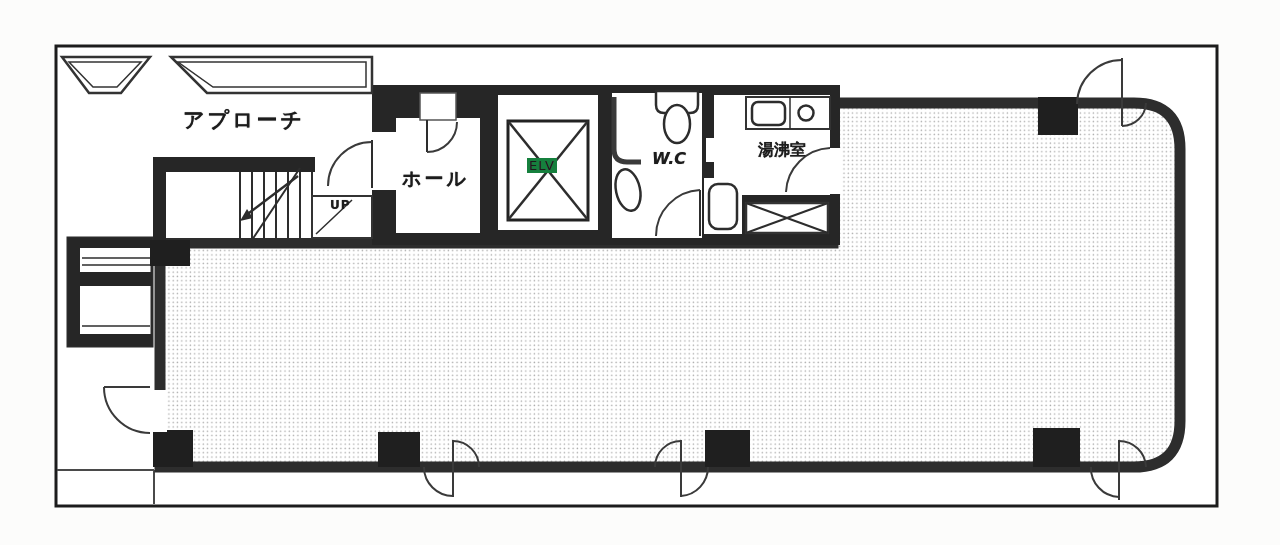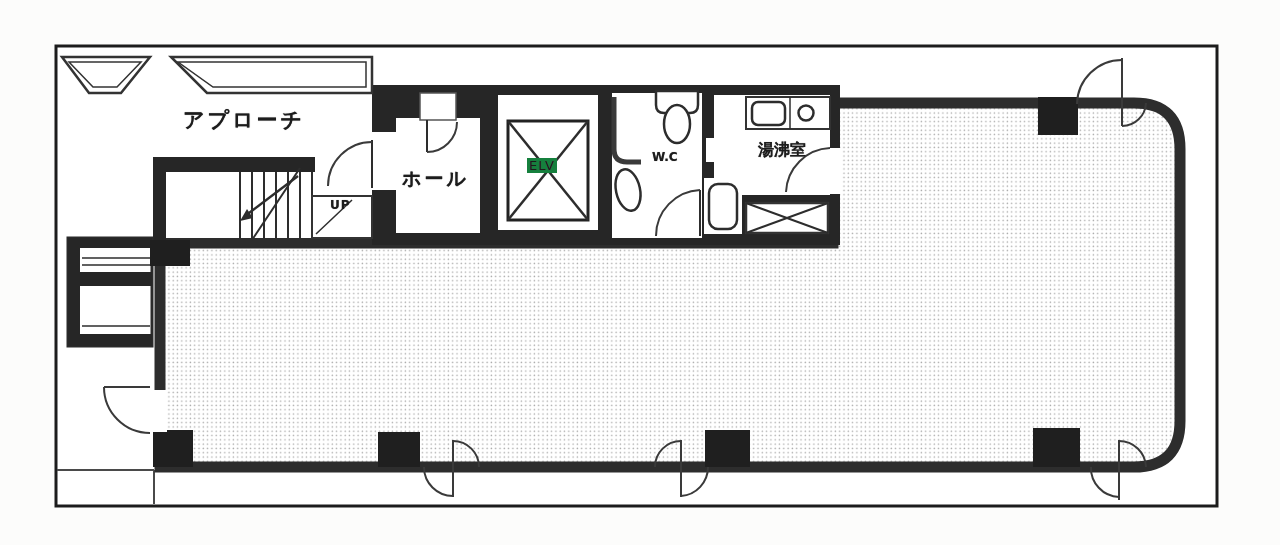--- a/index.html
+++ b/index.html
@@ -14,21 +14,21 @@
     background:var(--paper);
   }
   .stage svg{position:absolute;left:0;top:0;}
   .lbl{
     position:absolute;color:#1c1c1c;white-space:nowrap;
     text-shadow:0 0 0.7px #555;line-height:1;
   }
   .lbl-approach{left:183px;top:110px;font-size:21px;font-weight:600;letter-spacing:3px;}
   .lbl-hall{left:402px;top:169px;font-size:19px;font-weight:600;letter-spacing:3px;}
   .lbl-elv{left:527px;top:158px;font-size:13px;font-weight:400;letter-spacing:1px;background:#15803d;padding:1px 2px;}
-  .lbl-wc{left:652px;top:151px;font-size:12px;font-weight:700;}
+  .lbl-wc{left:652px;top:151px;font-size:16px;font-weight:700;font-style:italic;}
   .lbl-kitchenette{left:758px;top:142px;font-size:16px;font-weight:600;}
   .lbl-up{left:330px;top:199px;font-size:12px;font-weight:700;letter-spacing:1px;}
   
   .wallf{fill:var(--wall);}
   .white{fill:#ffffff;}
   .ln1{stroke:var(--ink);stroke-width:1.5;fill:none;}
   .ln2{stroke:var(--ink);stroke-width:2;fill:none;}
   .ln25{stroke:var(--ink);stroke-width:2.5;fill:none;}
   .fix{stroke:var(--ink);stroke-width:2.5;fill:#ffffff;}
   .arc{stroke:#3a3a3a;stroke-width:2;fill:none;}

